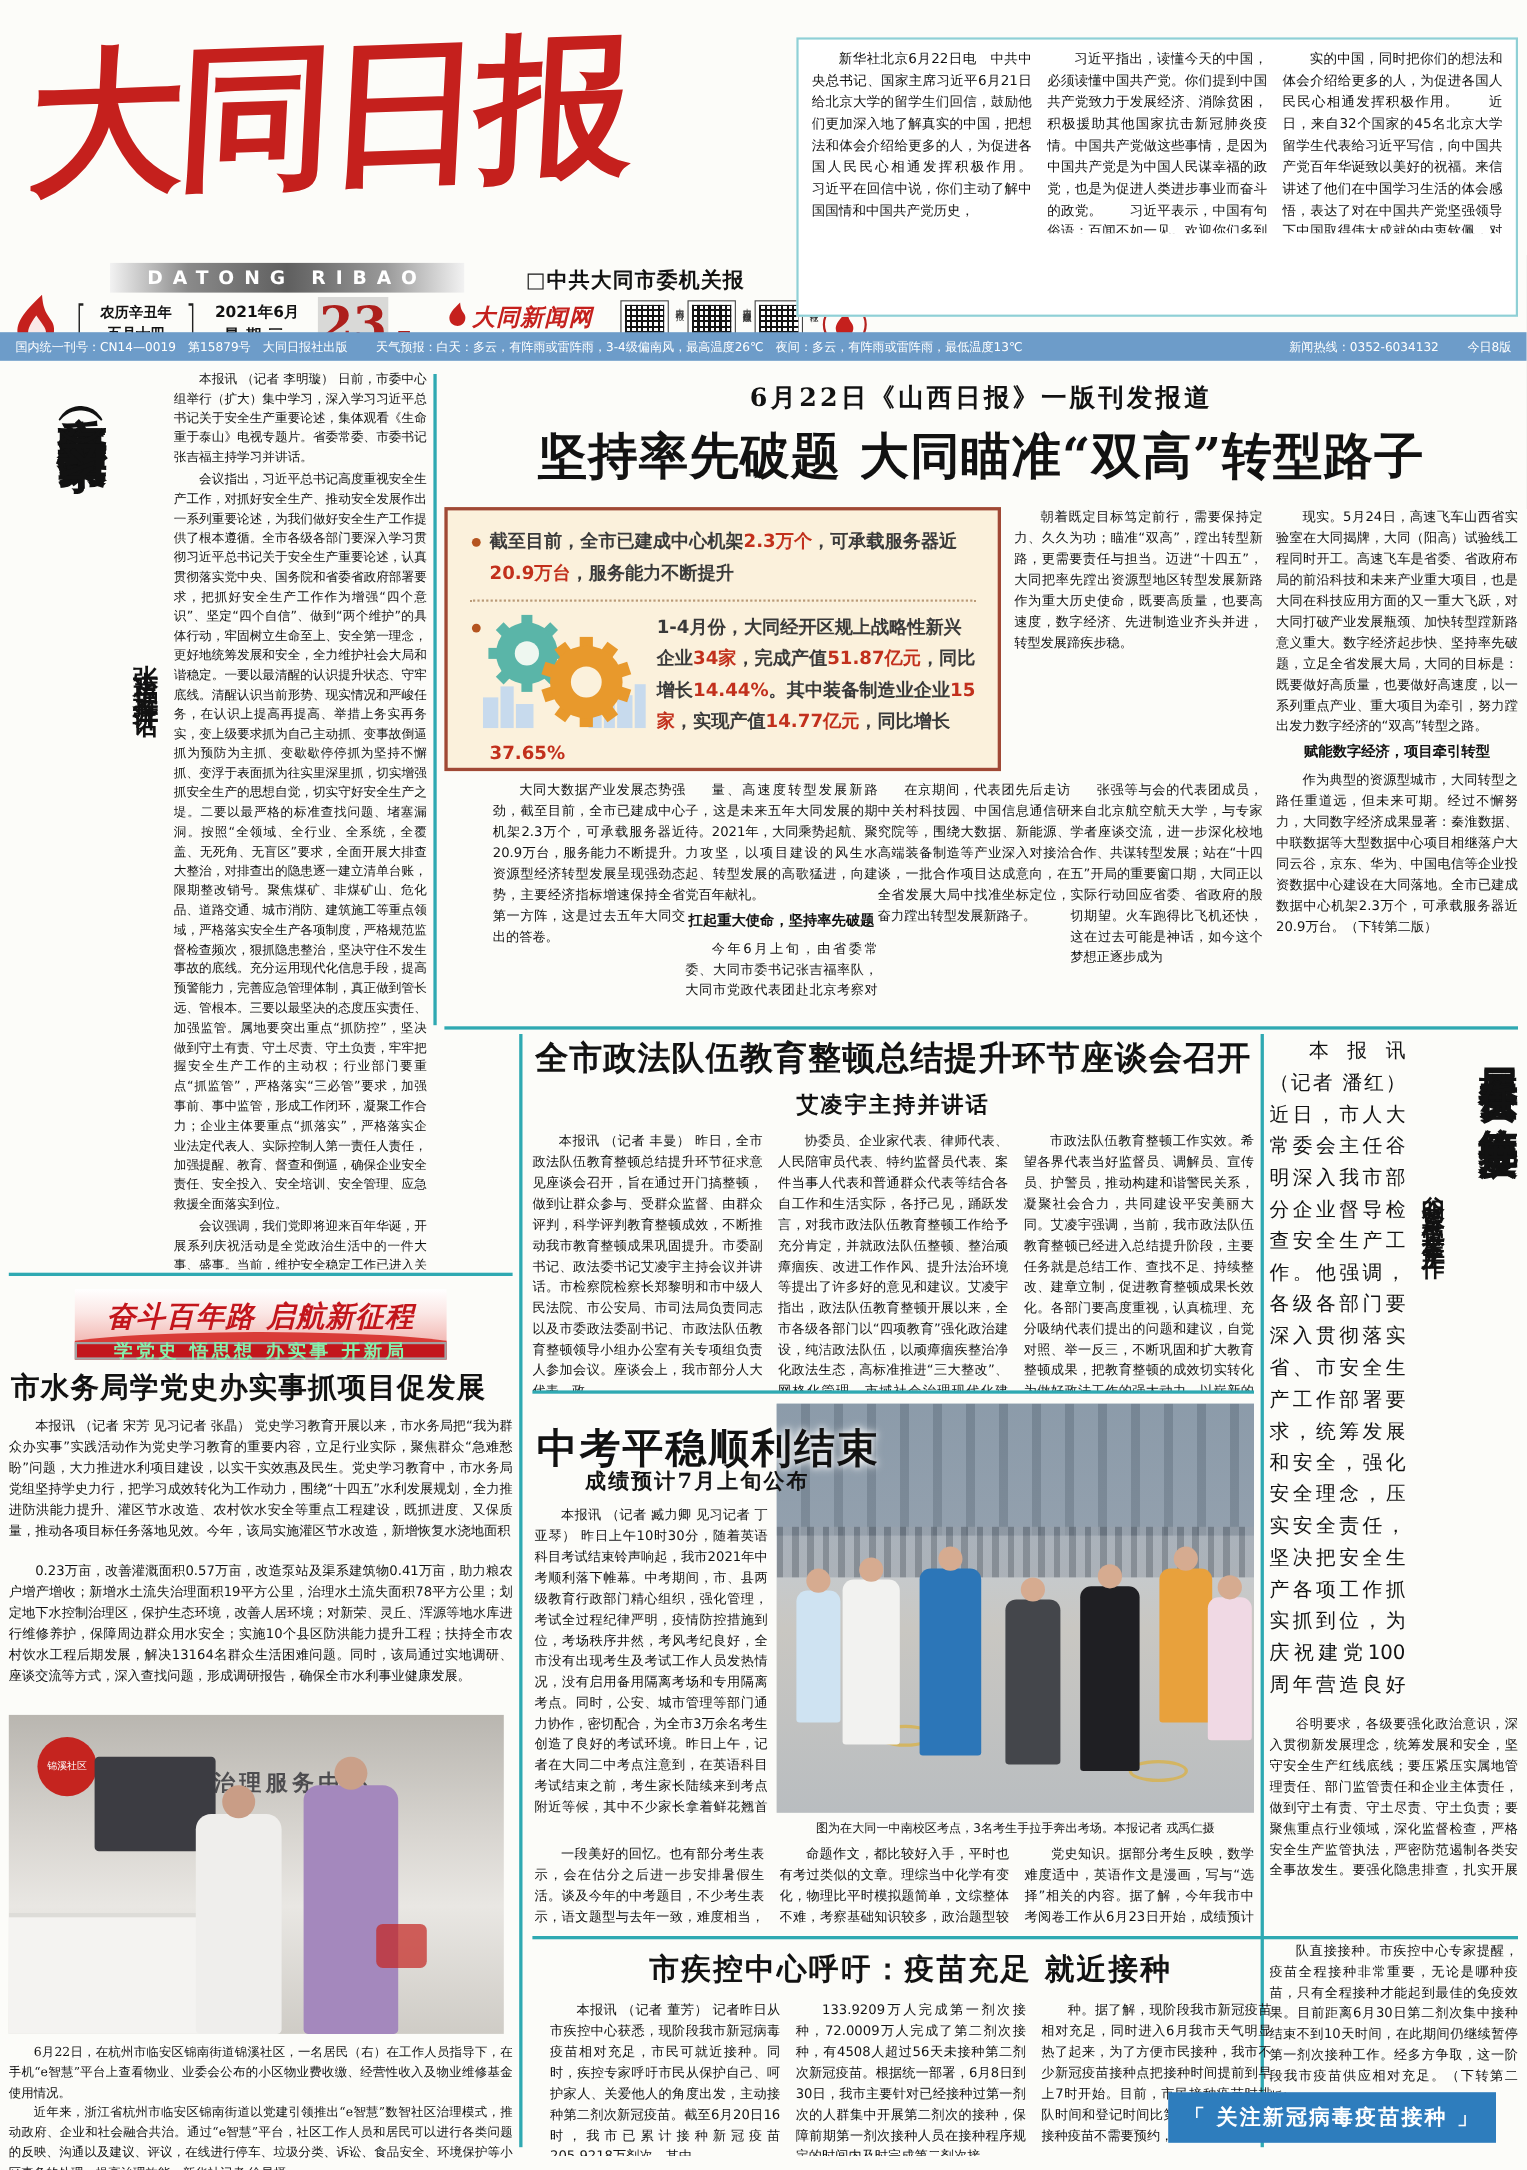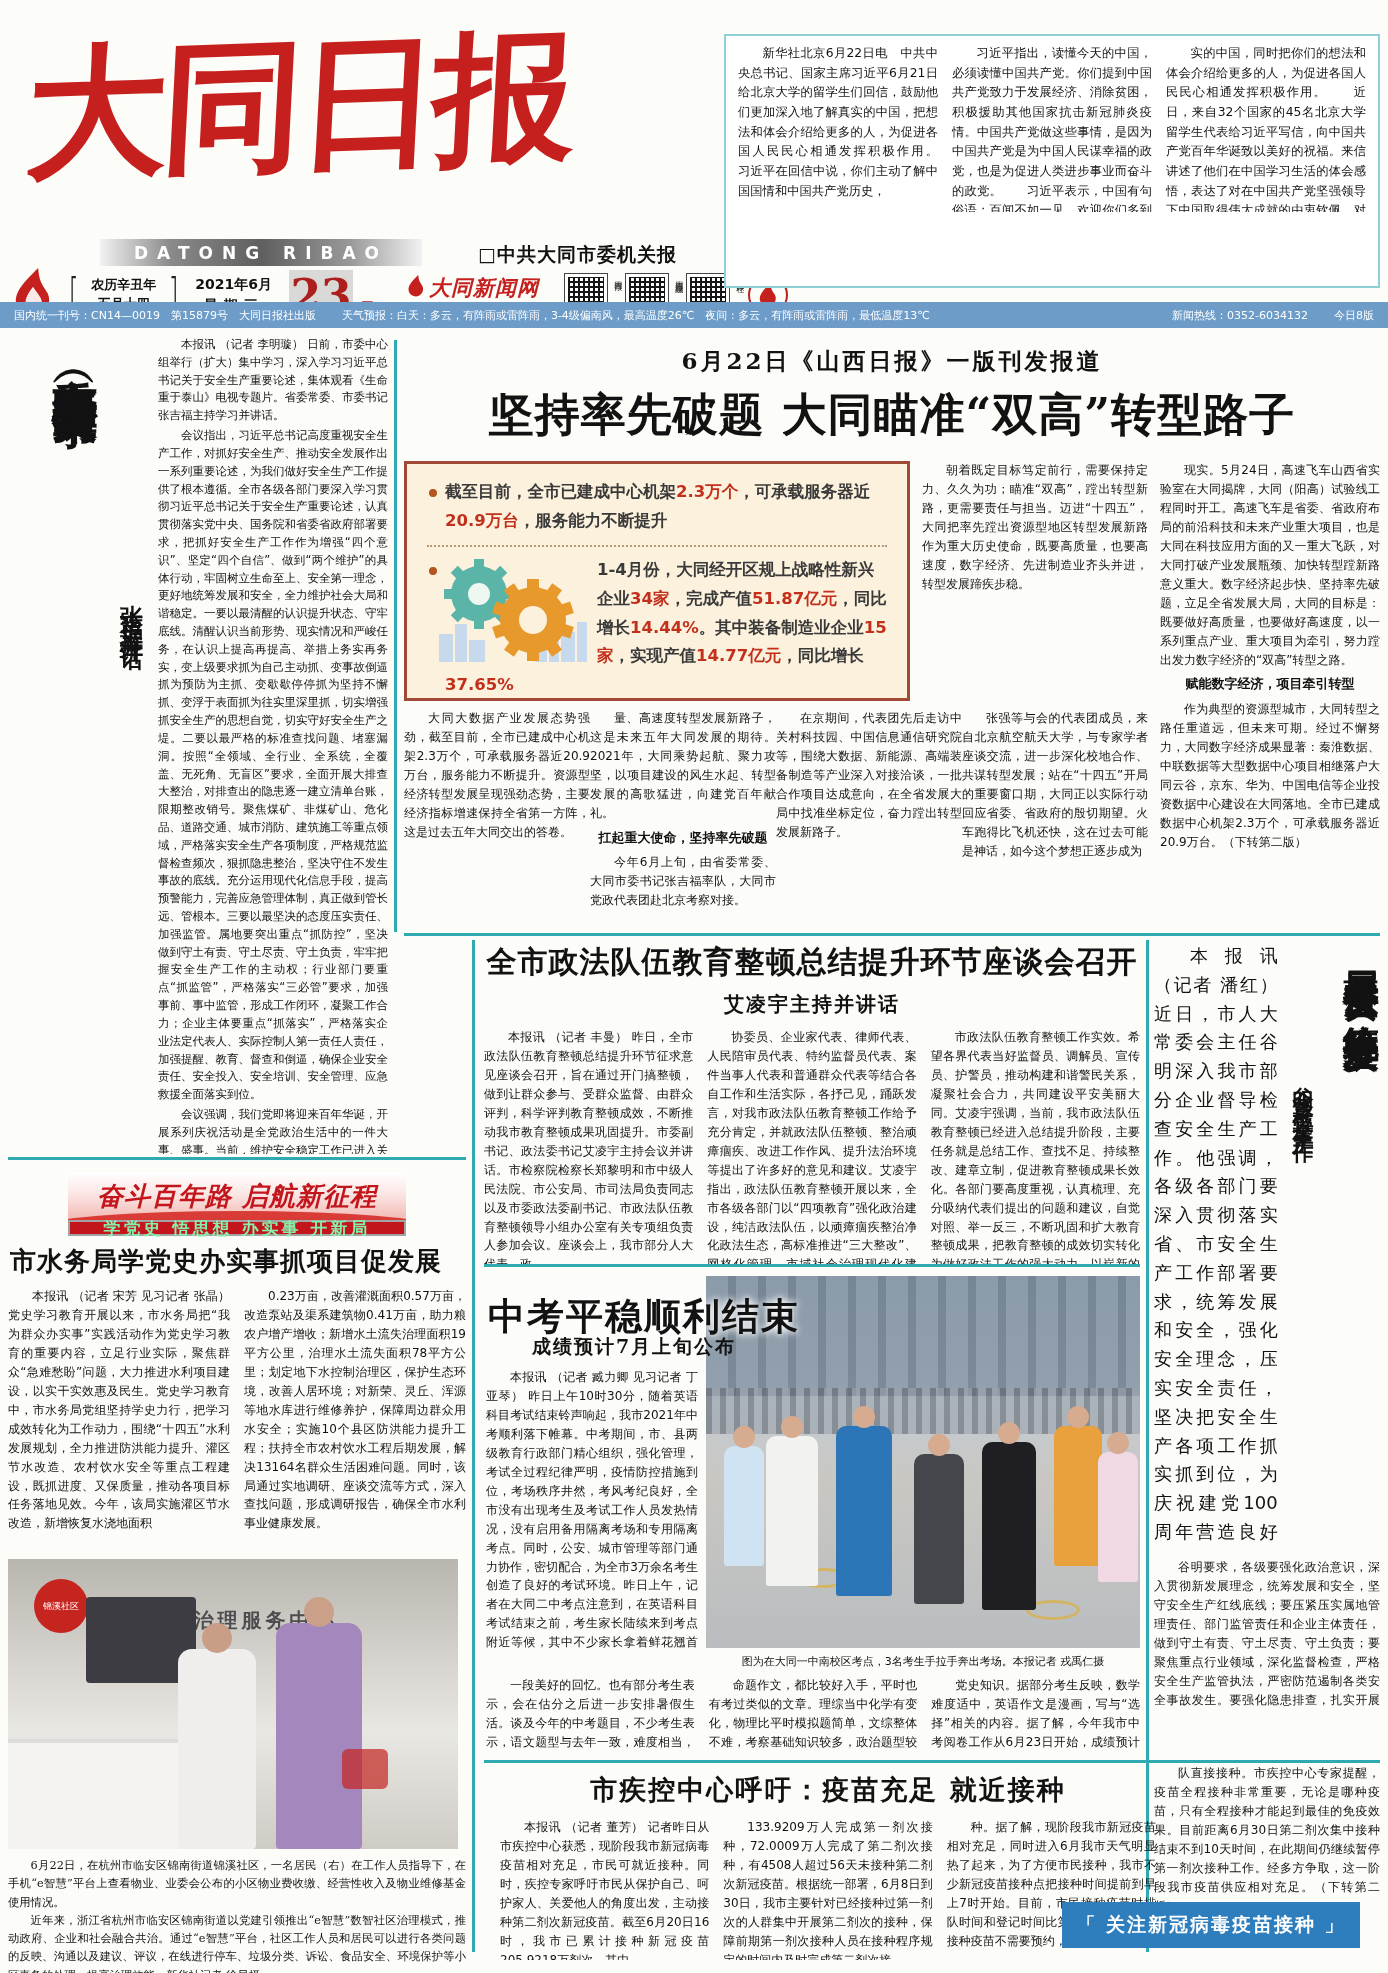--- a/index.html
+++ b/index.html
@@ -75,38 +75,38 @@
   .sz-cols { display:flex; gap:12px; }
   .sz-main { width:744px; }
   .sz-row1 { display:flex; gap:12px; height:240px; }
   .statbox { width:506px; background:#fbf1dc; border:3px solid #a04936; padding:14px 20px 8px; position:relative; overflow:hidden; }
   .stat { font-size:16.5px; line-height:1.75; color:#3a3a3a; font-weight:bold; padding-left:18px; position:relative; }
   .stat::before { content:""; position:absolute; left:2px; top:11px; width:8px; height:8px; border-radius:50%; background:#b5541f; }
   .statbox .dots { border-top:2px dotted #b99a77; margin:9px 0; }
   .num { color:#c2301c; font-weight:900; }
   .gears { float:left; margin:2px 8px 0 -6px; }
   .sz-colA { width:226px; }
-  .sz-row2 { display:flex; height:200px; margin-top:8px; }
+  .sz-row2 { display:flex; height:200px; margin-top:8px;margin-left:44px; }
   .sz-row2 > div { flex:1; }
   .sz-rail { width:220px; }
   .subhd { text-align:center; font-weight:900; font-size:13px; margin:5px 0; text-indent:0; }
 
   
   .leftlow { position:absolute; left:8px; top:1157px; width:458px; height:808px; border-top:3px solid #2fa9b2; padding-top:10px; }
   .banner { width:338px; margin:2px auto 8px; }
   .banner-top { height:48px; position:relative; overflow:hidden;
     background:linear-gradient(180deg,#ffffff 0%,#fbe7e5 45%,#f2b9b4 100%);
     display:flex; align-items:center; justify-content:center; }
   .banner-top::after { content:""; position:absolute; left:-8%; right:-8%; bottom:-7px; height:16px;
     background:#d32420; border-radius:50% 50% 0 0 / 100% 100% 0 0; opacity:.85; }
   .banner-top span { font-size:26px; font-weight:900; font-style:italic; color:#c3161c; letter-spacing:1px; position:relative; z-index:2; }
   .banner-bot { height:16px; background:#c3161c; border:2px solid #a3a3a3; color:#86efac;
     display:flex; align-items:center; justify-content:center; font-size:17px; font-weight:bold; letter-spacing:3px; }
   .sw-head { font-size:26px; font-weight:900; letter-spacing:1px; margin:8px 0 8px 2px; }
-  .sw-cols { display:flex; gap:14px; height:250px; overflow:hidden; }
+  .sw-cols { display:flex; gap:14px; height:250px; overflow:hidden;flex-direction:column; }
   .sw-cols > div { flex:1; }
 
   
   .photo1 { position:relative; width:450px; height:290px; margin-top:22px; overflow:hidden;
     background:linear-gradient(180deg,#b9b6b0 0%,#d9d6d1 38%,#e9e7e3 60%,#cfccc6 100%); }
   .photo1 .walltext { position:absolute; left:120px; top:48px; font-size:20px; font-weight:900; color:#2e2e33; letter-spacing:4px; opacity:.8; }
   .photo1 .logo { position:absolute; left:26px; top:20px; width:54px; height:54px; border-radius:50%;
     background:#c5241f; color:#fff; font-size:9px; display:flex; align-items:center; justify-content:center; text-align:center; line-height:1.2; }
   .photo1 .printer { position:absolute; left:78px; top:38px; width:110px; height:86px; background:#3c3c42; border-radius:4px; }
   .photo1 .desk { position:absolute; left:0; bottom:0; width:240px; height:110px; background:#f4f3f1; border-top:4px solid #dddcd8; }

